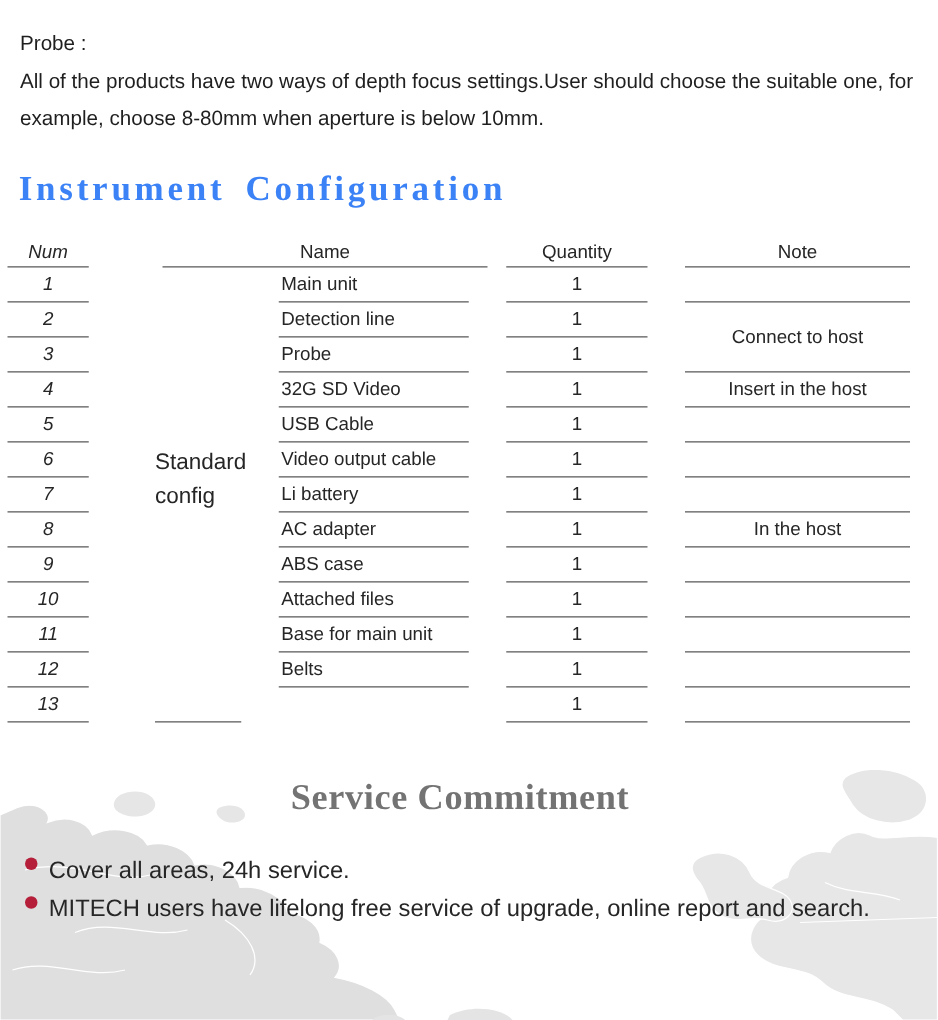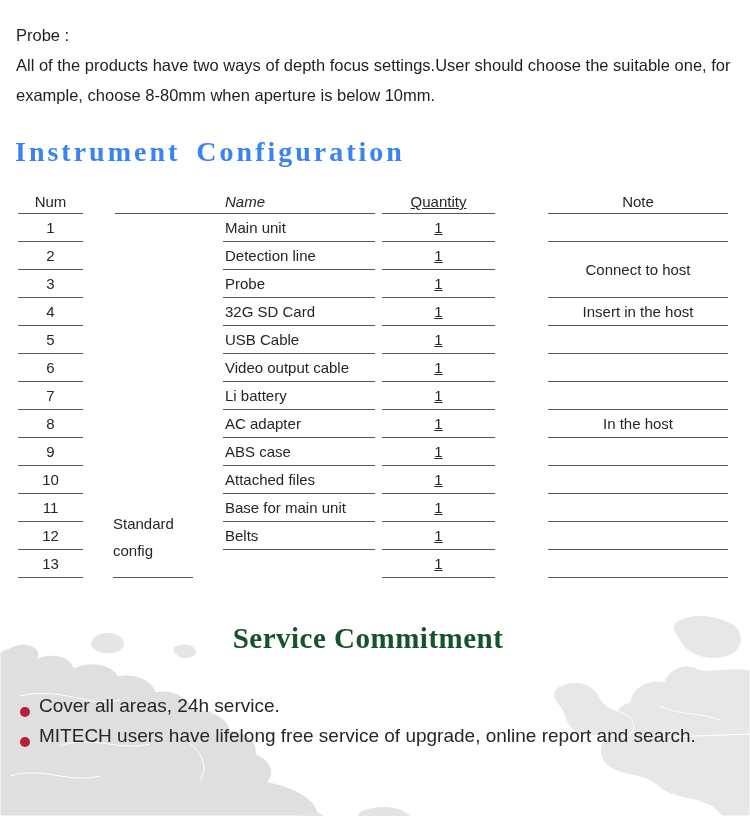--- a/index.html
+++ b/index.html
@@ -14,52 +14,52 @@
   .note-block div { font-size:16.5px; line-height:30px; color:#1f1f1f; white-space:nowrap; }
   
   .h-instrument {
     position:absolute; left:15px; top:136px; z-index:2;
     font-family:"Liberation Serif","DejaVu Serif",serif; font-weight:bold;
     font-size:28px; letter-spacing:3px; word-spacing:6px; color:#3b82f6;
   }
   .h-service {
     position:absolute; left:0; top:622px; width:736px; text-align:center; z-index:2;
     font-family:"Liberation Serif","DejaVu Serif",serif; font-weight:bold;
-    font-size:29px; letter-spacing:0.5px; color:#14532d;
+    font-size:29px; letter-spacing:0.5px; color:#737373;
   }
   
   .table-wrap { position:absolute; left:0; top:190px; width:750px; height:390px; z-index:2; }
   .col { position:absolute; top:0; }
-  #col-num  { left:18px;  width:65px; }
+  #col-num  { left:6px;  width:65px;font-style:italic; }
   #col-mid  { left:113px; width:80px; top:24px; }
   #col-name { left:223px; width:152px; top:24px; }
-  #col-qty  { left:382px; width:113px;text-decoration:underline; }
+  #col-qty  { left:405px; width:113px; }
   #col-note { left:548px; width:180px; }
   .hcell {
     height:23px; border-bottom:1px solid #58585a;
     display:flex; align-items:center; justify-content:center;
     font-size:15px; color:#262626;
   }
-  #header-name { position:absolute; left:115px; top:0; width:260px;font-style:italic; }
+  #header-name { position:absolute; left:130px; top:0; width:260px; }
   .cell {
     height:27px; border-bottom:1px solid #58585a;
     display:flex; align-items:center; justify-content:center;
     font-size:15px; color:#262626;
   }
   .cell.tall2 { height:55px; }
   .name-cell { justify-content:flex-start; padding-left:2px; }
   .merged-mid {
     height:363px; border-bottom:1px solid #58585a;
-    display:flex; flex-direction:column; justify-content:flex-end;
-    font-size:15px; color:#262626; line-height:27px;
+    display:flex; flex-direction:column; justify-content:center;
+    font-size:18px; color:#262626; line-height:27px;margin-left:11px;
   }
   .merged-mid .lines { transform:translateY(-13px); }
   
   .bullets { position:absolute; left:20px; top:686px; z-index:2; list-style:none; margin:0; padding:0; }
-  .bullets li { display:flex; align-items:flex-end; height:30.5px; }
+  .bullets li { display:flex; align-items:flex-start; height:30.5px; }
   .dot {
     width:10px; height:10px; border-radius:50%; background:#b51f3a;
     margin-right:9px; flex:0 0 auto;
   }
   .bullets li span.txt { font-size:19px; color:#262626; white-space:nowrap; }
   
   .map-svg { position:absolute; left:0; top:616px; width:750px; height:200px; z-index:0; }
 </style>
 </head>
 <body>
@@ -125,21 +125,21 @@
           <div>Standard</div>
           <div>config</div>
         </div>
       </div>
     </div>
 
     <div class="col" id="col-name">
       <div class="cell name-cell">Main unit</div>
       <div class="cell name-cell">Detection line</div>
       <div class="cell name-cell">Probe</div>
-      <div class="cell name-cell">32G SD Card</div>
+      <div class="cell name-cell">32G SD Video</div>
       <div class="cell name-cell">USB Cable</div>
       <div class="cell name-cell">Video output cable</div>
       <div class="cell name-cell">Li battery</div>
       <div class="cell name-cell">AC adapter</div>
       <div class="cell name-cell">ABS case</div>
       <div class="cell name-cell">Attached files</div>
       <div class="cell name-cell">Base for main unit</div>
       <div class="cell name-cell">Belts</div>
     </div>
 

